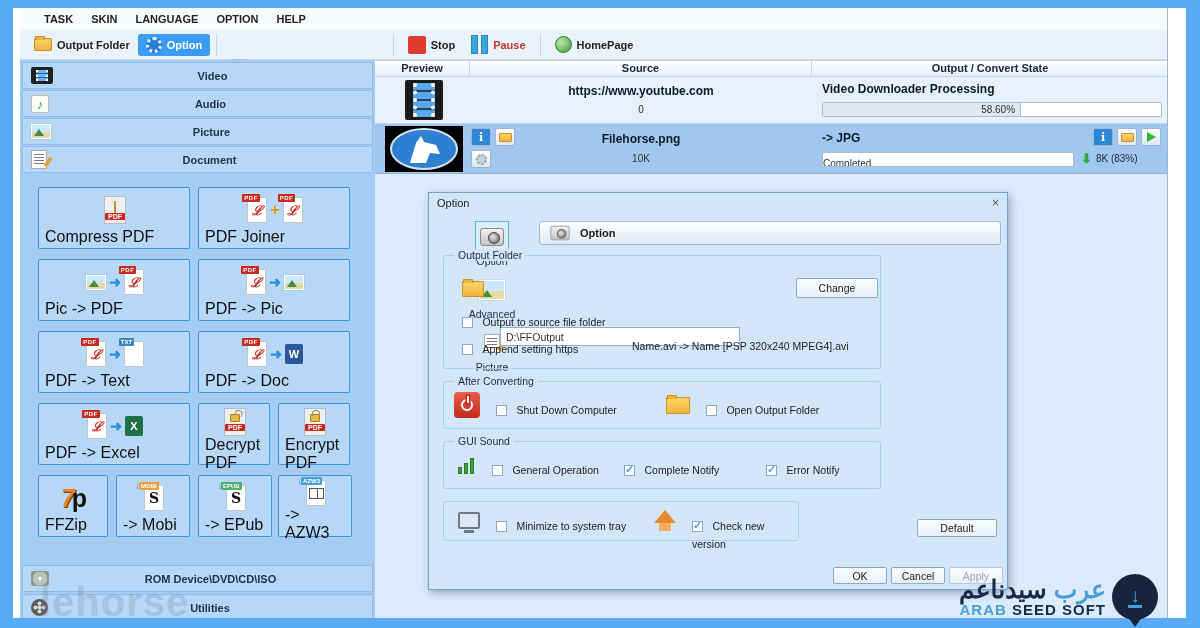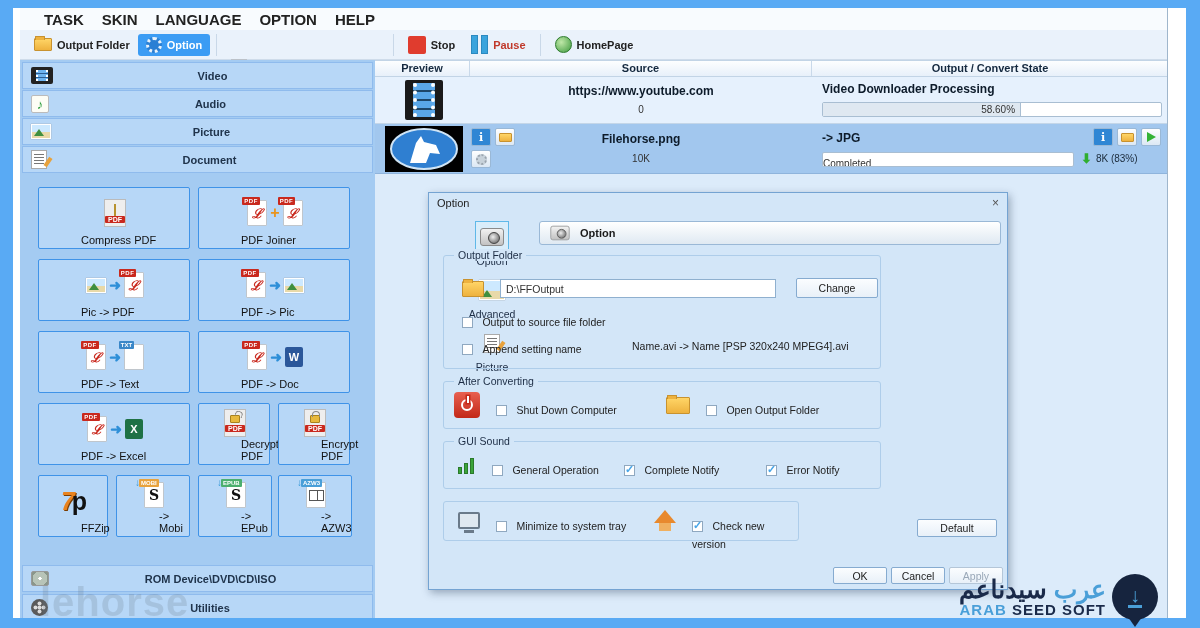--- a/index.html
+++ b/index.html
@@ -3,21 +3,21 @@
 <meta charset="utf-8">
 <style>
   * { margin:0; padding:0; box-sizing:border-box; }
   html,body { width:1200px; height:628px; overflow:hidden; font-family:"Liberation Sans", sans-serif; }
   body { background:#59aaf4; position:relative; }
   .stage { position:absolute; left:13px; top:8px; width:1173px; height:610px; background:#fff; }
   .app { position:absolute; left:7px; top:0; width:1148px; height:610px; background:#edf4fc; border-right:1px solid #9fb6cc; overflow:hidden; }
 
   
   .menubar { height:22px; background:#f8fbfe; display:flex; align-items:center; gap:18px; padding-left:24px; }
-  .menubar span { font-size:15px; font-weight:bold; color:#222; cursor:default; }
+  .menubar span { font-size:11px; font-weight:bold; color:#222; cursor:default; }
   .toolbar { height:30px; background:#eaf2fb; border-bottom:1px solid #cfdcea; display:flex; align-items:center; padding-left:6px; }
   .tbtn { display:flex; align-items:center; gap:5px; padding:3px 8px; font-size:11px; font-weight:bold; color:#222; border-radius:3px; }
   .tbtn.active { background:#3b9cf4; color:#fff; }
   .tbtn.disabled { color:#b9c2cd;margin-top:48px; }
   .tbtn.pause-label { color:#c0392b; }
   .tsep { width:1px; height:22px; background:#c9d8e8; margin:0 6px; }
   .stop-sq { width:18px; height:18px; background:#e03c2e; border-radius:2px; }
   .pause-bars { display:flex; gap:3px; }
   .pause-bars i { width:7px; height:19px; background:#3aa4dd; border:1px solid #2b89c0; }
   .red-x { color:#cc3333; font-size:15px; font-weight:bold; opacity:.55; }
@@ -28,21 +28,21 @@
   .gear-ico { width:16px; height:16px; border-radius:50%; border:3px dotted #e8f2fb; background:#2a7fd4; }
   .globe-ico { width:17px; height:17px; border-radius:50%; background:radial-gradient(circle at 35% 35%, #bfe8a8, #3f9a3f); border:1px solid #2c7a2c; }
 
   
   .left-panel { position:absolute; left:0; top:52px; width:355px; height:558px; background:#a4cbf2; }
   .cat-row { position:absolute; left:2px; width:351px; height:27px; background:#b7d7f7; border:1px solid #8fbbed; display:flex; align-items:center; }
   .cat-row .ico { margin-left:8px; }
   .cat-row .lbl { flex:1; text-align:center; font-size:11px; font-weight:bold; color:#20344c; }
   .card { position:absolute; background:#b7d7f7; border:1px solid #3f93e8; border-radius:2px; padding:4px 4px 2px 6px; display:flex; flex-direction:column; }
   .card .cicon { flex:1; display:flex; align-items:center; justify-content:center; gap:3px; }
-  .card .clabel { font-size:11px; color:#111;margin-left:36px; }
+  .card .clabel { font-size:16px; color:#111; }
   .film-ico { width:22px; height:17px; background:#222; border-radius:2px; display:flex; align-items:center; justify-content:center; }
   .film-ico i { width:12px; height:11px; background:repeating-linear-gradient(#6db3ef 0 3px,#2c5d91 3px 4px); border-left:2px dotted #fff; border-right:2px dotted #fff; }
   .note-ico { width:18px; height:18px; background:#fdfdf5; border:1px solid #bbb; border-radius:2px; color:#2e9e3e; font-size:13px; font-weight:bold; text-align:center; line-height:17px; }
   .photo-ico { width:20px; height:15px; background:linear-gradient(#cde9ff 55%, #e8d9a8 55%); border:1px solid #fff; box-shadow:0 0 1px #888; position:relative; }
   .photo-ico::before { content:""; position:absolute; left:2px; bottom:2px; border-left:5px solid transparent; border-right:5px solid transparent; border-bottom:7px solid #3f8f3f; }
   .doc-ico { width:16px; height:19px; background:#fff; border:1px solid #aaa; position:relative; }
   .doc-ico::before { content:""; position:absolute; left:2px; top:3px; width:10px; height:1px; box-shadow:0 0 #777,0 3px #777,0 6px #777,0 9px #777; background:#777; }
   .doc-ico::after { content:""; position:absolute; right:-4px; bottom:1px; width:4px; height:10px; background:#e8a23c; transform:rotate(35deg); }
   .page { width:20px; height:26px; background:#fff; border:1px solid #c0c6cc; border-radius:1px; position:relative; display:flex; align-items:center; justify-content:center; }
   .page .pdf-badge { position:absolute; top:-4px; left:-6px; background:#c9291e; color:#fff; font-size:6px; font-weight:bold; padding:1px 2px; border-radius:1px; letter-spacing:.5px; }
@@ -111,21 +111,21 @@
   .cam-ico::before { content:""; position:absolute; left:7px; top:3px; width:10px; height:10px; border-radius:50%; background:radial-gradient(circle at 40% 40%, #eee, #555); border:1px solid #444; }
   .cam-ico.small { transform:scale(.8); }
   .dlg-content { position:absolute; left:110px; top:28px; width:462px; }
   .banner { width:462px; height:24px; background:linear-gradient(#ffffff,#dfe9f2); border:1px solid #9ab8d6; border-radius:3px; display:flex; align-items:center; gap:8px; padding-left:8px; }
   .banner .blbl { font-size:11px; font-weight:bold; color:#1a1a1a; }
   .grp { position:absolute; left:14px; width:438px; border:1px solid #aecdea; border-radius:3px; }
   .grp-legend { position:absolute; top:-7px; left:10px; background:#d3e6f8; font-size:10.5px; color:#1c2c44; padding:0 4px; }
   .cb { width:11px; height:11px; background:#fff; border:1px solid #8fa8c0; display:inline-block; vertical-align:-2px; position:relative; }
   .cb.checked::after { content:"✓"; position:absolute; left:0; top:-3px; font-size:11px; color:#49a6e8; font-weight:bold; }
   .cb-lbl { font-size:10.5px; color:#222; margin-left:5px; }
-  .dlg-input { width:276px; height:19px; background:#fff; border:1px solid #8fb0cf; font-size:10.5px; color:#333; padding:0 5px; font-family:"Liberation Sans",sans-serif; }
+  .dlg-input { width:240px; height:19px; background:#fff; border:1px solid #8fb0cf; font-size:10.5px; color:#333; padding:0 5px; font-family:"Liberation Sans",sans-serif;margin-top:48px; }
   .btn { background:linear-gradient(#fbfdff,#e8f0f8); border:1px solid #86abd0; border-radius:2px; font-size:10.5px; color:#222; text-align:center; }
   .btn.disabled { color:#9aa8b8; border-color:#b4c6d8; }
   .power-ico { width:26px; height:26px; background:linear-gradient(#e86050,#c22818); border-radius:4px; color:#fff; display:flex; align-items:center; justify-content:center; }
   .power-ico i { width:12px; height:12px; border:2px solid #fff; border-radius:50%; position:relative; display:block; }
   .power-ico i::before { content:""; position:absolute; left:4px; top:-5px; width:2px; height:7px; background:#fff; box-shadow:0 0 0 1.5px #c22818; }
   .bars-ico { display:flex; align-items:flex-end; gap:2px; height:18px; }
   .bars-ico i { width:4px; background:#3aa43a; border:1px solid #2a7a2a; }
   .pc-ico { width:22px; height:17px; background:#dfe8f0; border:2px solid #6a7a8a; border-radius:2px; position:relative; }
   .pc-ico::after { content:""; position:absolute; left:4px; bottom:-6px; width:10px; height:3px; background:#6a7a8a; }
   .home-arrow { width:0; height:0; border-left:11px solid transparent; border-right:11px solid transparent; border-bottom:13px solid #e8892e; position:relative; }
@@ -457,21 +457,21 @@
       <span class="grp-legend">Output Folder</span>
       <span class="folder-ico" style="position:absolute; left:18px; top:25px; width:22px; height:16px;"></span>
       <input class="dlg-input" style="position: absolute; left: 56px; top: 23px;" value="D:\FFOutput">
       <div class="btn" style="position:absolute; left:352px; top:22px; width:82px; height:20px; line-height:19px;">Change</div>
       <div style="position:absolute; left:18px; top:56px;">
         <span class="cb"></span>
         <span class="cb-lbl">Output to source file folder</span>
       </div>
       <div style="position:absolute; left:18px; top:83px;">
         <span class="cb"></span>
-        <span class="cb-lbl">Append setting name</span>
+        <span class="cb-lbl">Append setting https</span>
       </div>
       <div style="position:absolute; left:188px; top:84px; font-size:10.5px; color:#222;">Name.avi  -&gt; Name [PSP 320x240 MPEG4].avi</div>
     </div>
 
     <div class="grp" style="top:248px; height:48px;">
       <span class="grp-legend">GUI Sound</span>
       <span class="bars-ico" style="position:absolute; left:14px; top:14px;">
             <i style="height:7px"></i>
             <i style="height:11px"></i>
             <i style="height:16px"></i>

